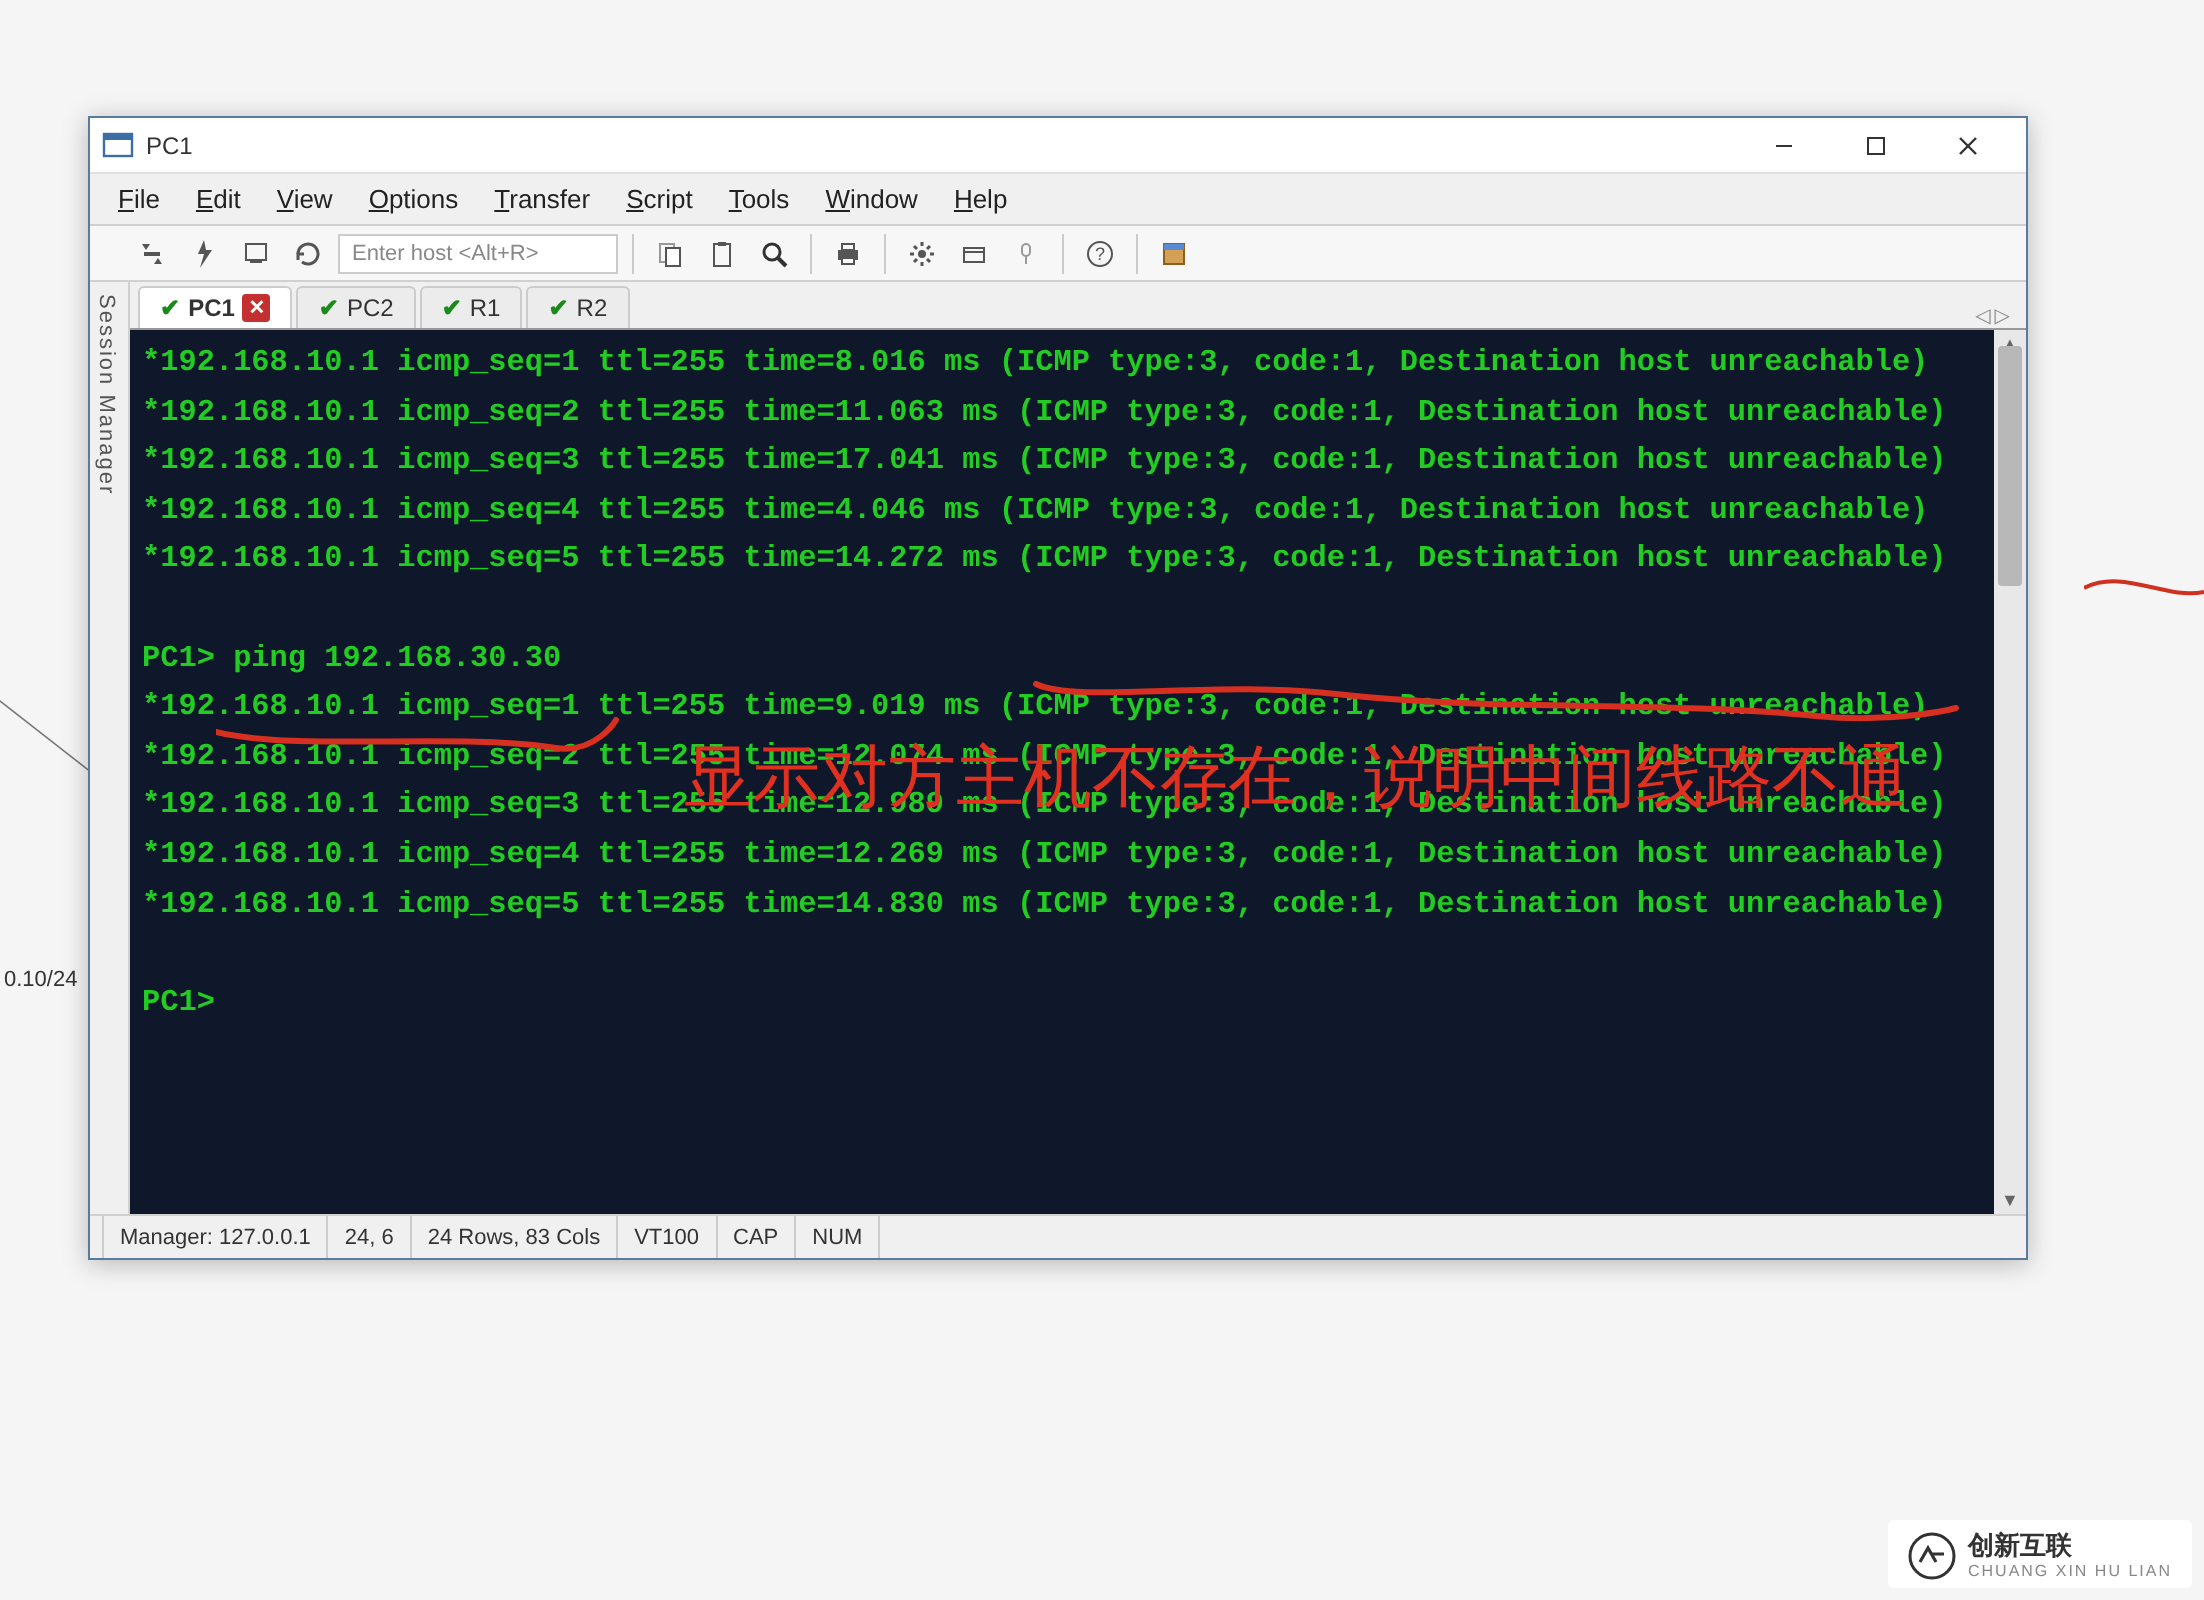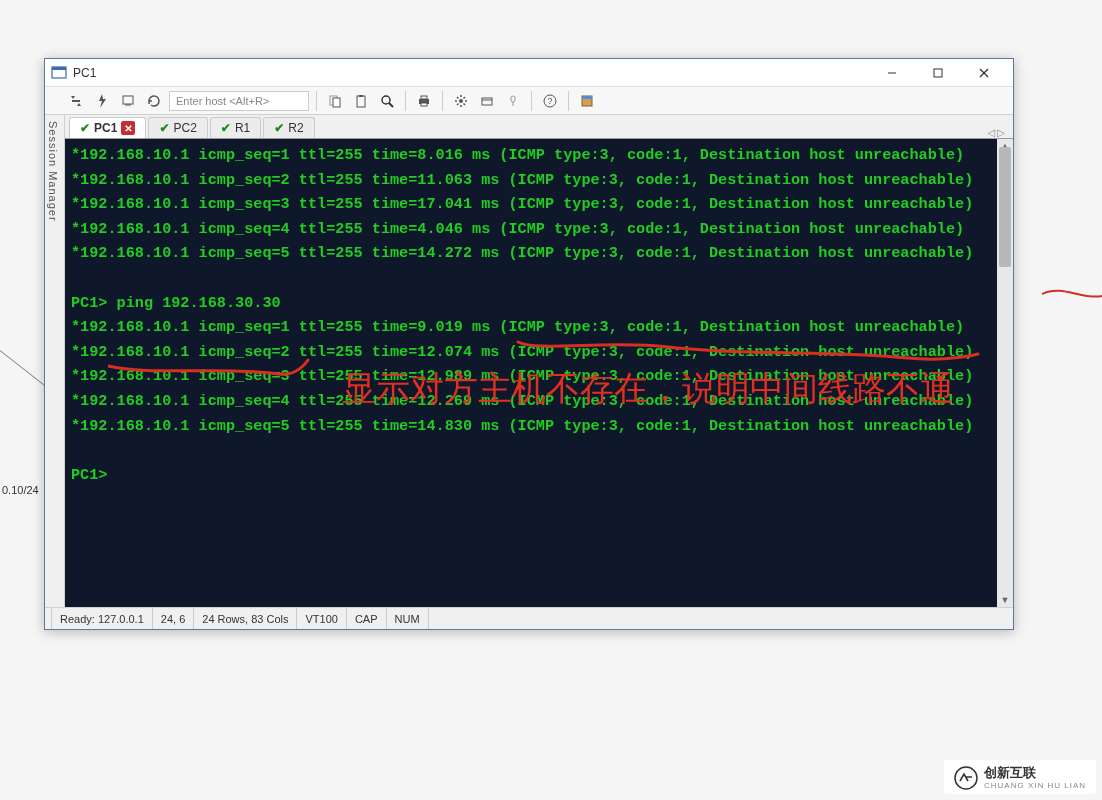--- a/index.html
+++ b/index.html
@@ -298,20 +298,31 @@
       </span>
       <span class="win-btn close">
         <svg width="10" height="10">
             <line x1="1" y1="1" x2="9" y2="9" stroke="currentColor" stroke-width="1.2"></line>
             <line x1="9" y1="1" x2="1" y2="9" stroke="currentColor" stroke-width="1.2"></line>
           </svg>
       </span>
     </div>
   </div>
 
+  <div class="menu-bar">
+      <span class="menu-item"><u>F</u>ile</span>
+      <span class="menu-item"><u>E</u>dit</span>
+      <span class="menu-item"><u>V</u>iew</span>
+      <span class="menu-item"><u>O</u>ptions</span>
+      <span class="menu-item"><u>T</u>ransfer</span>
+      <span class="menu-item"><u>S</u>cript</span>
+      <span class="menu-item"><u>T</u>ools</span>
+      <span class="menu-item"><u>W</u>indow</span>
+      <span class="menu-item"><u>H</u>elp</span>
+    </div>
 
   <div class="toolbar">
     <span class="tb-icon">
         <svg width="14" height="14" viewBox="0 0 14 14">
           <path d="M2 2 L6 2 L4 5 Z M8 12 L12 12 L10 9 Z" fill="#555"></path>
           <rect x="3" y="6" width="8" height="2" fill="#555"></rect>
         </svg>
       </span>
     <span class="tb-icon">
         <svg width="14" height="14" viewBox="0 0 14 14">
@@ -449,21 +460,21 @@
         <div class="scroll-track">
           <span class="scroll-arrow up">▲</span>
           <div class="scroll-thumb"></div>
           <span class="scroll-arrow down">▼</span>
         </div>
       </div>
     </div>
   </div>
 
   <div class="status-bar">
-    <span class="status-seg">Ready: 127.0.0.1</span>
+    <span class="status-seg">Manager: 127.0.0.1</span>
     <span class="status-seg">24,  6</span>
     <span class="status-seg">24 Rows, 83 Cols</span>
     <span class="status-seg">VT100</span>
     <span class="status-seg">CAP</span>
     <span class="status-seg">NUM</span>
     <span class="status-seg" style="width:18px">
       <svg width="12" height="12">
           <g stroke="#999">
             <line x1="2" y1="11" x2="11" y2="2"></line>
             <line x1="6" y1="11" x2="11" y2="6"></line>

